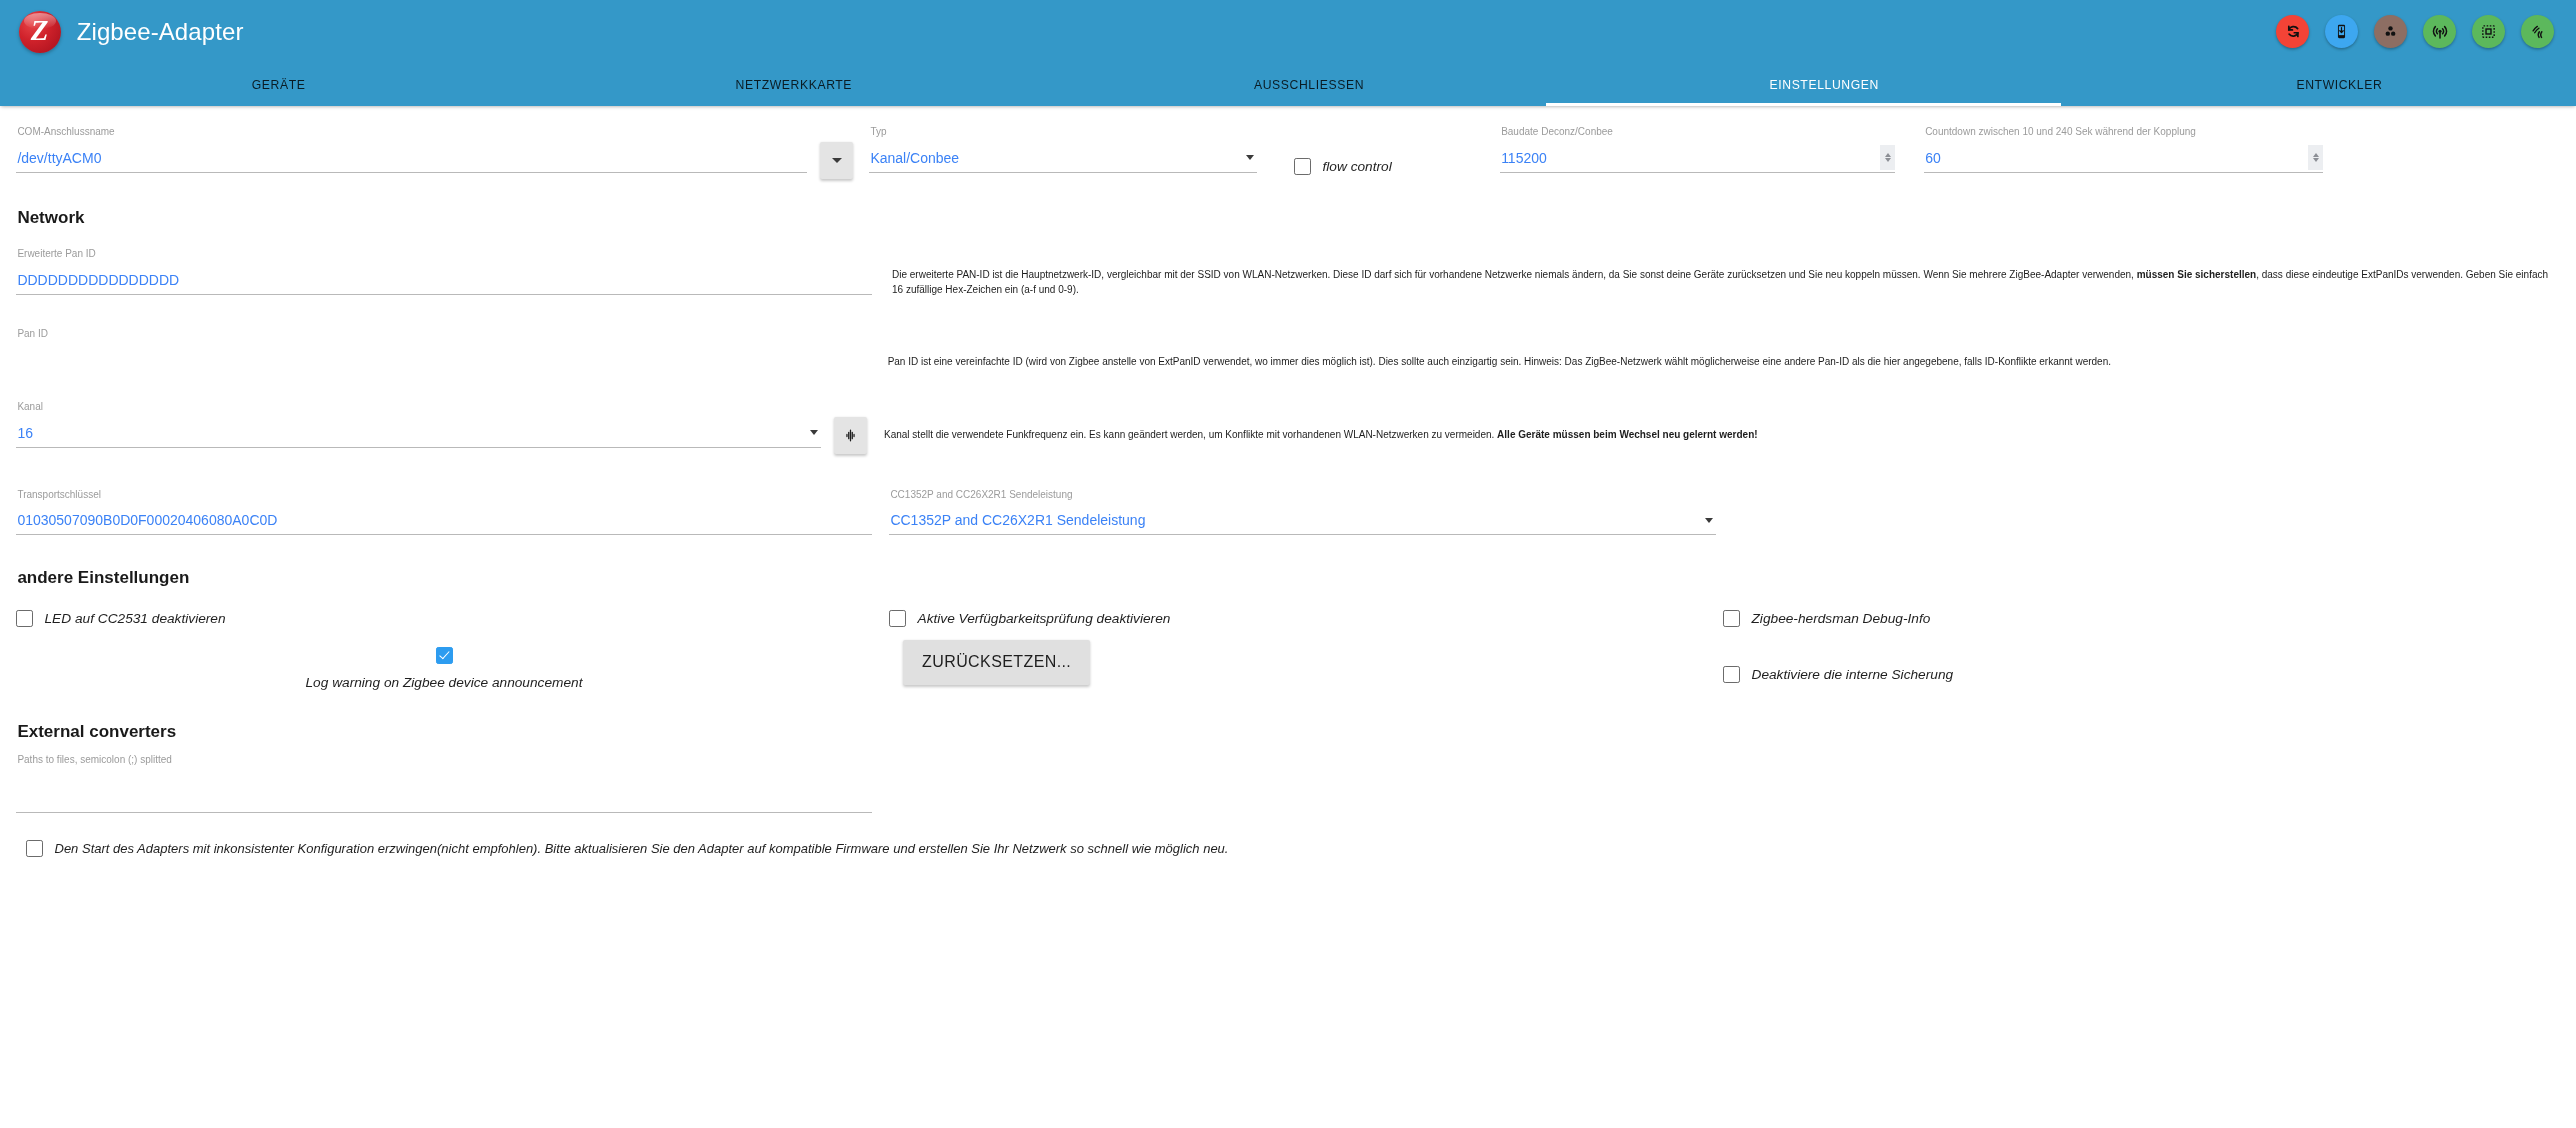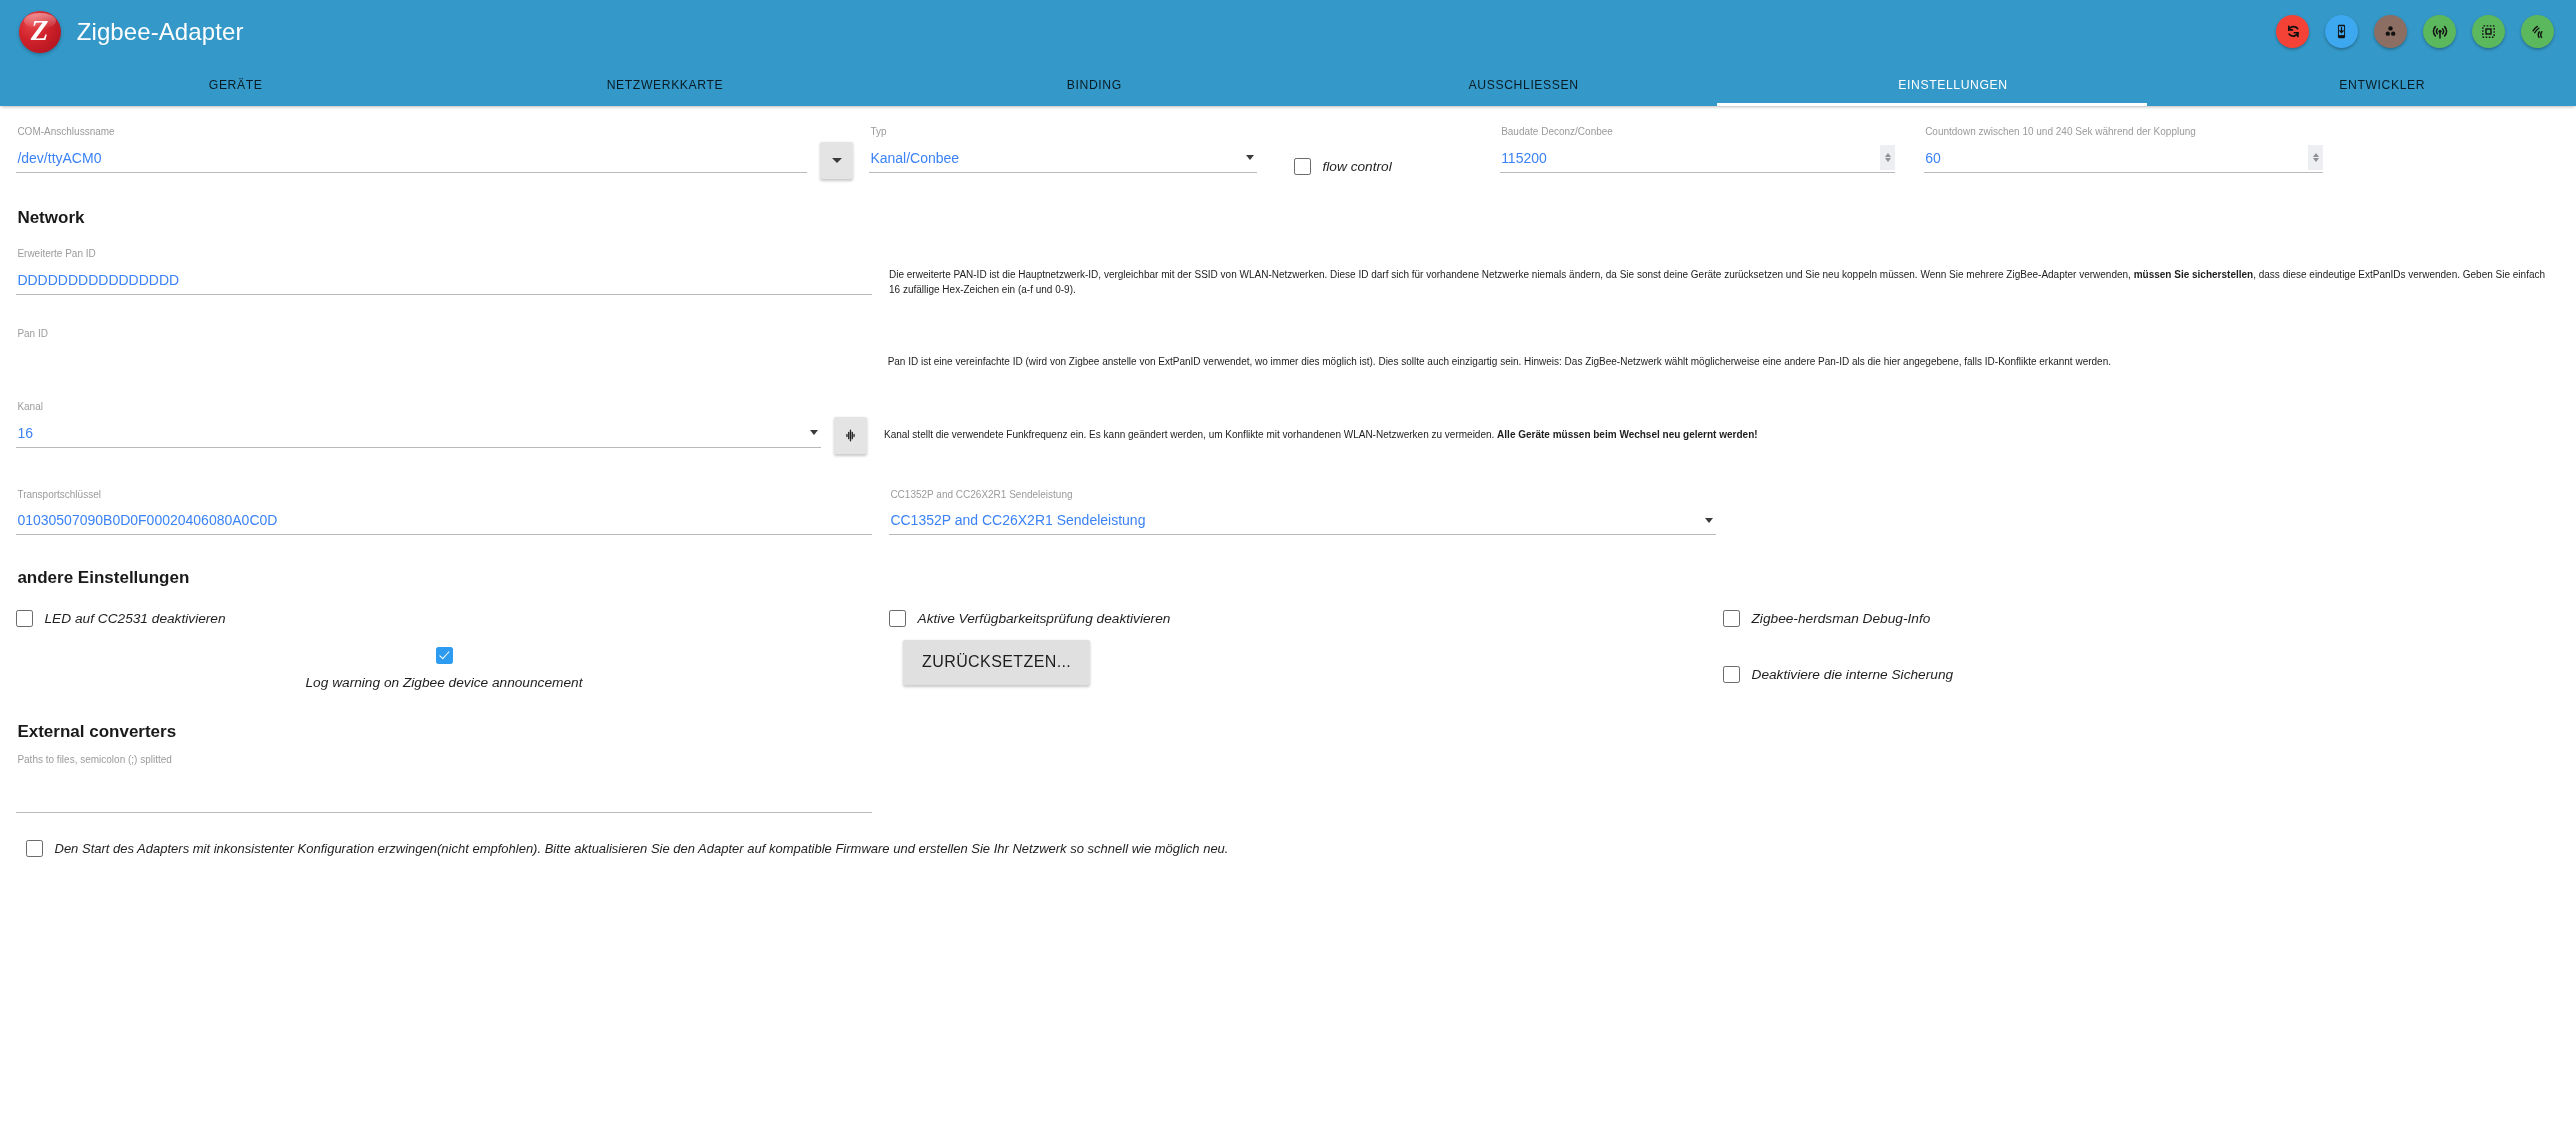--- a/index.html
+++ b/index.html
@@ -263,21 +263,20 @@
         <path d="M13.4 19.3c-1.6-2.6-1.2-5.4.4-7.6"></path>
         <path d="M16.7 19.3c-1.6-2.6-1.2-5.4.4-7.6"></path>
       </svg>
     </div>
   </div>
 </div>
 
 <div class="tabbar">
   <div class="tab">GERÄTE</div>
   <div class="tab">NETZWERKKARTE</div>
-  <div class="tab">BINDING</div>
   <div class="tab">AUSSCHLIESSEN</div>
   <div class="tab active">EINSTELLUNGEN</div>
   <div class="tab">ENTWICKLER</div>
 </div>
 
 <div class="content">
 
   <div class="row" style="margin-top:7.2px;">
 
     <div class="field" style="width:791px;">
@@ -321,21 +320,21 @@
         <div class="spinner">
             <i class="up"></i>
             <i class="down"></i>
           </div>
       </div>
     </div>
   </div>
 
   <h2 class="section-title" style="margin-top:29px;">Network</h2>
 
-  <div class="row" style="margin-top:5.8px;">
+  <div class="row" style="margin-top:5.8px;justify-content:space-between;">
     <div class="field" style="width:856px;">
       <div class="flabel">Erweiterte Pan ID</div>
       <div class="fline">
         <div class="fval">DDDDDDDDDDDDDDDD</div>
       </div>
     </div>
     <div class="desc" style="width:1668px;margin:33px 0 0 17px;">
       <span>Die erweiterte PAN-ID ist die Hauptnetzwerk-ID, vergleichbar mit der SSID von WLAN-Netzwerken. Diese ID darf sich für vorhandene Netzwerke niemals ändern, da Sie sonst deine Geräte zurücksetzen und Sie neu koppeln müssen. Wenn Sie mehrere ZigBee-Adapter verwenden, </span><b>müssen Sie sicherstellen</b><span>, dass diese eindeutige ExtPanIDs verwenden. Geben Sie einfach 16 zufällige Hex-Zeichen ein (a-f und 0-9).</span>
     </div>
   </div>

